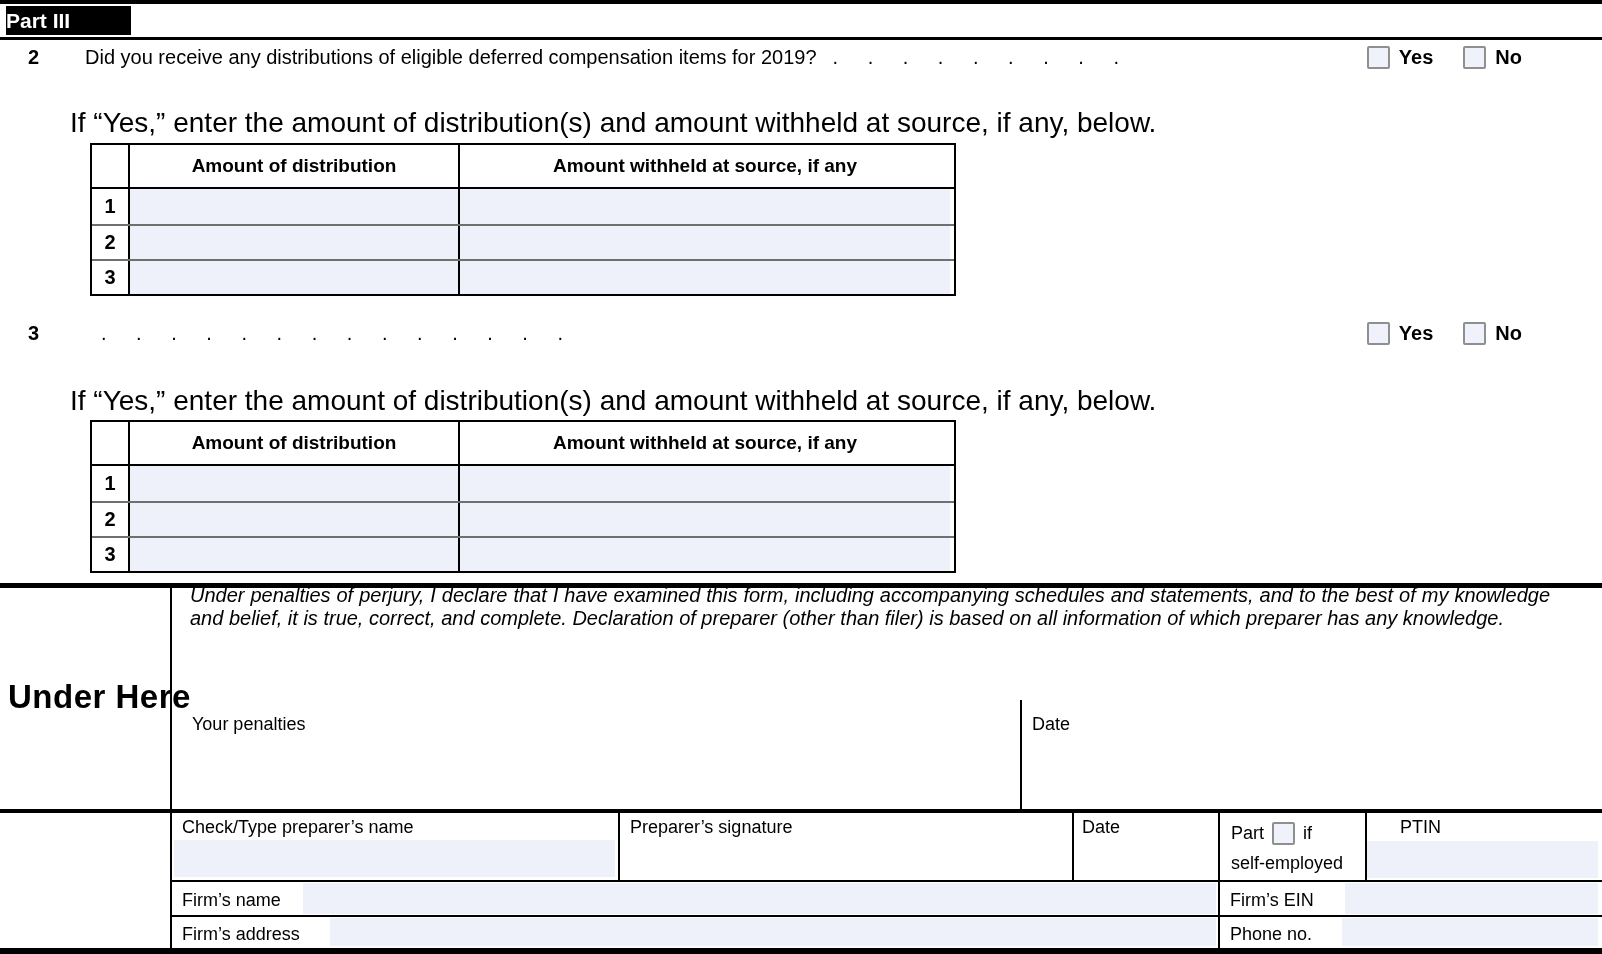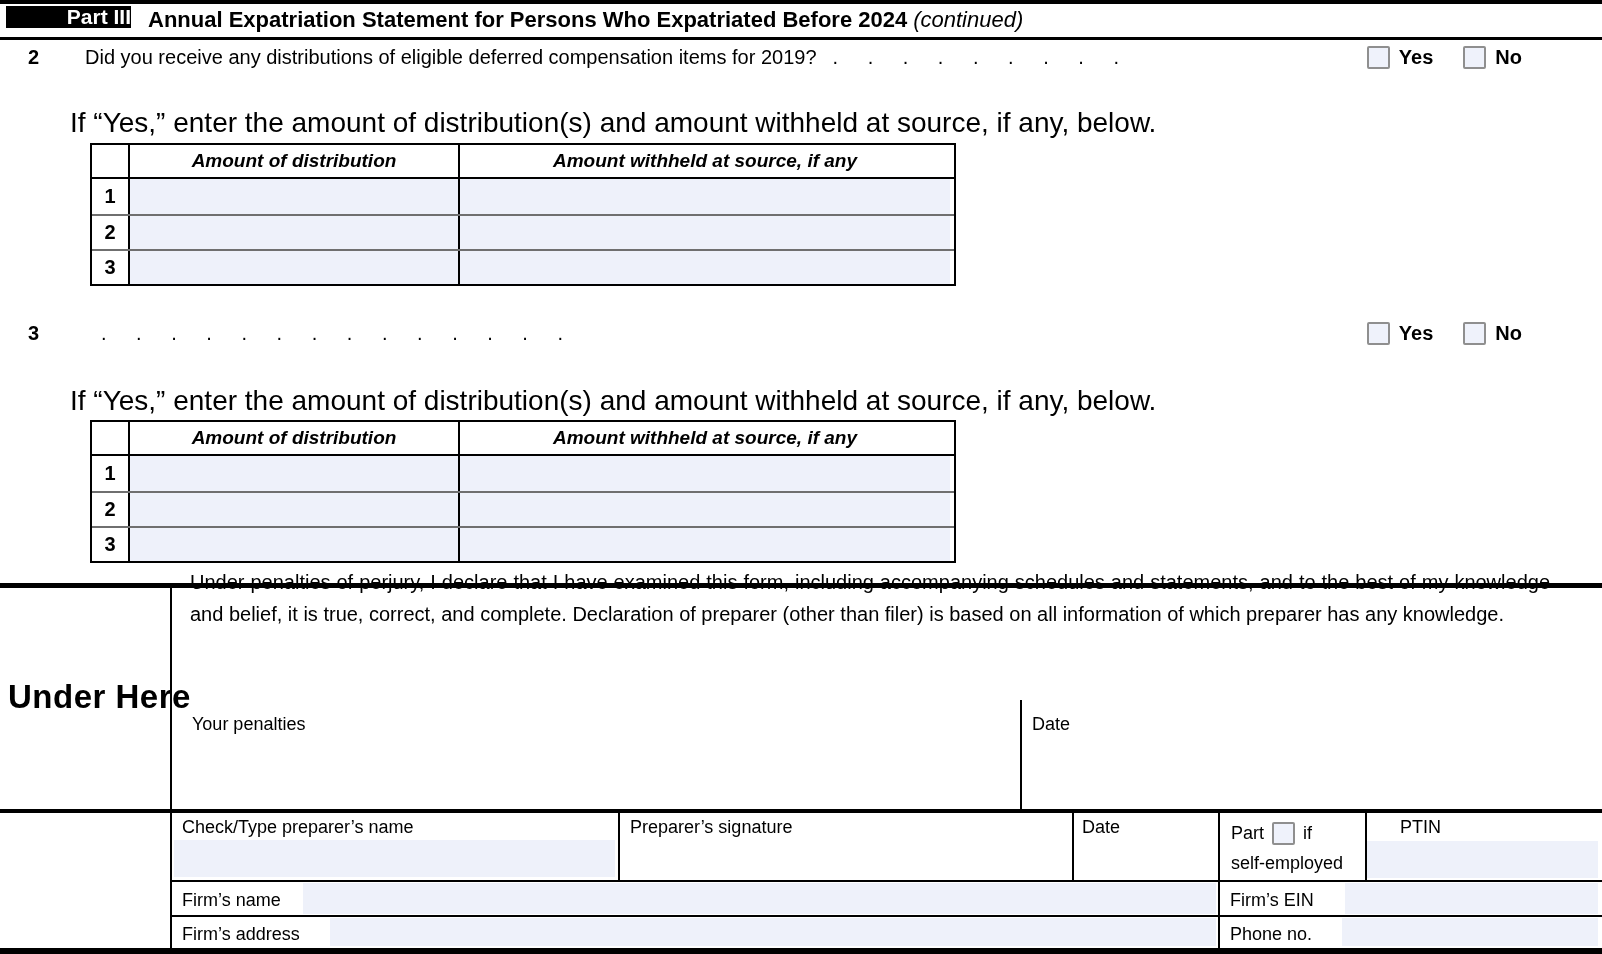--- a/index.html
+++ b/index.html
@@ -10,23 +10,23 @@
     background:#ffffff;
     font-family:"Liberation Sans","DejaVu Sans",sans-serif;
     color:#000;
     overflow:hidden;
   }
   .hrule { position:absolute; background:var(--line-black,#000); }
   .vrule { position:absolute; width:2px; background:var(--line-black,#000); }
 
   
   .part-box {
-    position:absolute; left:6px; top:6px; width:125px; height:22px;
+    position:absolute; left:6px; top:6px; width:125px; height:29px;
     background:#000; color:#fff;
-    display:flex; align-items:center; justify-content:flex-end;
+    display:flex; align-items:center; justify-content:flex-start;
     font-size:21px; font-weight:bold;
   }
   .part-title {
     position:absolute; left:148px; top:7px;
     font-size:22px; font-weight:bold; white-space:nowrap;
   }
   .pt-cont { font-weight:normal; font-style:italic; margin-left:6px; }
 
   
   .question {
@@ -49,38 +49,38 @@
   .cb-label { font-weight:bold; margin-left:9px; flex:none; }
   .cb-gap { margin-left:30px; }
   .q-hint { position:absolute; left:70px; font-size:28px; white-space:nowrap;margin-top:29px; }
 
   
   .dist-table {
     position:absolute; left:90px; width:866px;
     border:2px solid #000; background:#fff;
   }
   .dt-hrow, .dt-row { display:grid; grid-template-columns:36px 330px 492px; }
-  .dt-hrow { height:34px; border-bottom:2px solid #000;font-style:italic; }
+  .dt-hrow { height:44px; border-bottom:2px solid #000; }
   .dt-row { height:35px; }
   .dt-row + .dt-row { border-top:2px solid var(--row-separator,#6f6f6f); }
   .dt-c.c1, .dt-c.c2 { border-left:2px solid #000; }
   .dt-h {
     display:flex; align-items:center; justify-content:center;
     font-weight:bold; font-size:19px;
   }
   .dt-num {
     display:flex; align-items:center; justify-content:center;
     font-weight:bold; font-size:20px;
   }
   .dt-f { background:var(--field-fill,#eef1fa); }
 
   
   .declaration {
-    position:absolute; left:190px; top:566px; width:1360px;
-    font-size:20px; line-height:32px; text-align:justify;
+    position:absolute; left:190px; top:584px; width:1360px;
+    font-size:20px; line-height:23px; text-align:justify;font-style:italic;
   }
   .sign-here {
     position:absolute; left:8px; top:678px;
     font-size:33px; font-weight:bold; letter-spacing:0.5px;
   }
   .small-label { position:absolute; font-size:18px; white-space:nowrap; }
 
   
   .preparer-label {
     position:absolute; left:8px; top:810px;
@@ -97,23 +97,20 @@
   }
 </style>
 </head>
 <body>
 
 <div class="page">
 
   <div class="hrule" style="left:0;top:0;width:1602px;height:4px"></div>
   <div class="part-box">
     <span>Part III</span>
-  </div>
-  <div class="part-title">
-    <span>Annual Expatriation Statement for Persons Who Expatriated Before 2024</span><span class="pt-cont">(continued)</span>
   </div>
   <div class="hrule" style="left:0;top:37px;width:1602px;height:3px"></div>
 
   <div class="question" style="top:44px">
     <span class="q-num">2</span>
     <span class="q-text">Did you receive any distributions of eligible deferred compensation items for 2019?</span>
     <span class="q-dots">. . . . . . . . .</span>
     <span class="checkbox"></span>
     <span class="cb-label">Yes</span>
     <span class="checkbox cb-gap"></span>

